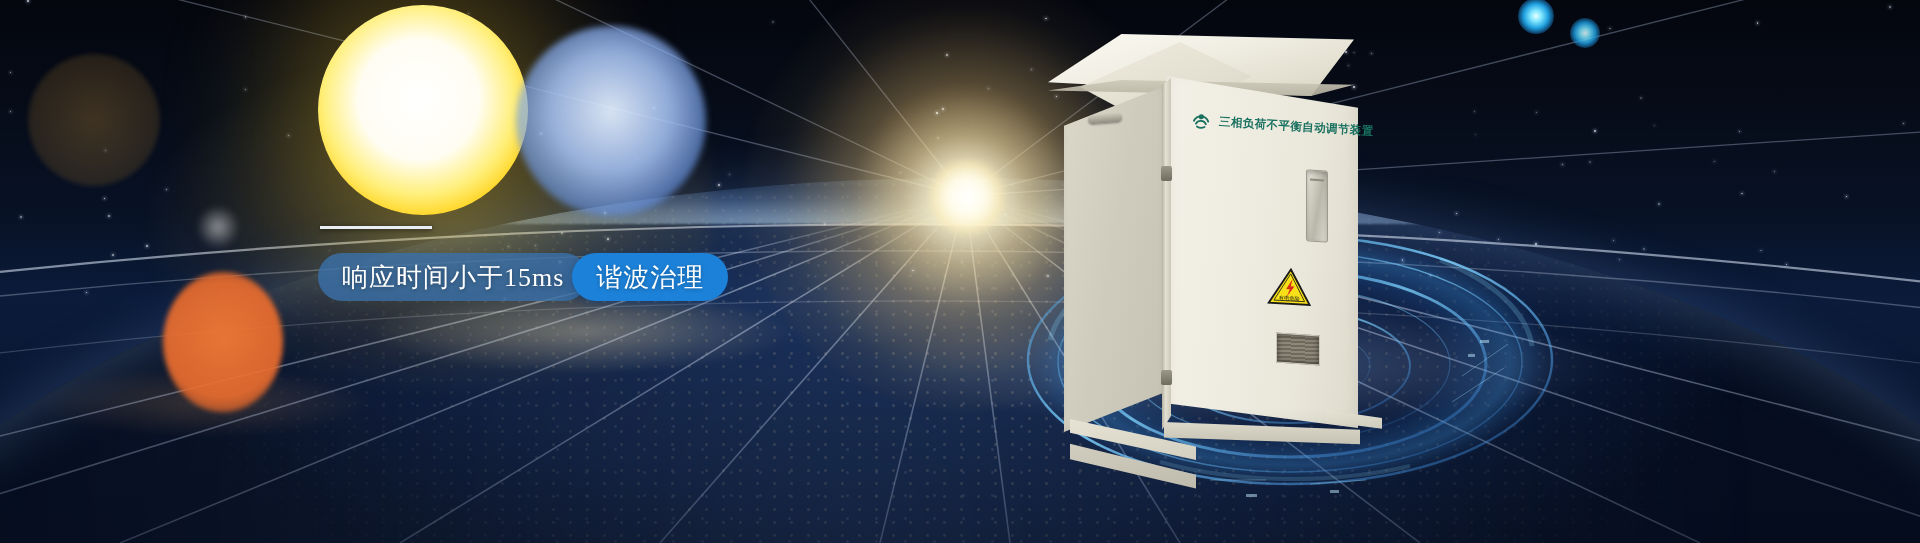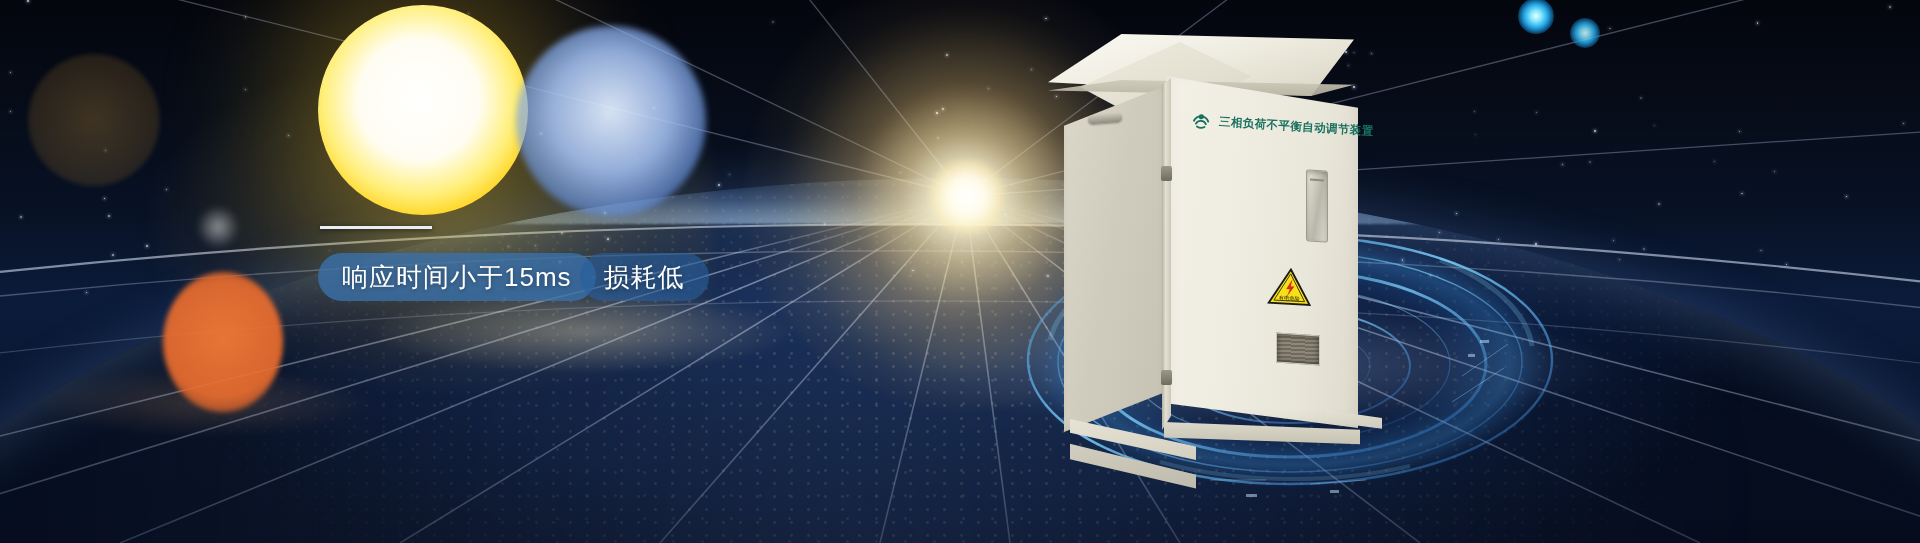--- a/index.html
+++ b/index.html
@@ -137,21 +137,21 @@
     width:112px; height:3px; background:#e8eef4; margin:36px 0 0 4px;
     box-shadow:0 1px 5px rgba(0,0,0,.6);
   }
   .pills{ display:flex; align-items:center; margin-top:24px; }
   .pill{
     height:48px; display:flex; align-items:center; justify-content:center;
     border-radius:24px; color:#ffffff; font-size:26px; letter-spacing:1px;
     padding:0 24px; white-space:nowrap;
     text-shadow:0 1px 4px rgba(0,0,0,.35);
   }
-  .pill-a{ background:rgba(57,113,170,.80); margin-left:2px; }
+  .pill-a{ background:rgba(57,113,170,.80); margin-left:2px;font-family:Liberation Serif, serif; }
   .pill-b{ background:#1c82d9; margin-left:-16px; position:relative; z-index:3; box-shadow:0 2px 10px rgba(10,60,120,.45); }
   .pill-c{ background:rgba(41,96,156,.62); margin-left:-16px; }
 
   
   .cab{ position:absolute; left:1040px; top:18px; width:420px; height:500px; }
   .roof{
     position:absolute; left:8px; top:16px;
     width:306px; height:62px;
     background:linear-gradient(165deg,#fbfaf3 0%,#f1efe4 40%,#e3e0d1 75%,#d6d2c1 100%);
     clip-path:polygon(24% 0%, 100% 9%, 86% 100%, 0% 78%);
@@ -513,17 +513,17 @@
     <div class="foot-left2"></div>
     <div class="foot-right"></div>
   </div>
 
   <div class="copy">
 
     <div class="rule"></div>
 
     <div class="pills">
       <div class="pill pill-a">响应时间小于15ms</div>
-      <div class="pill pill-c">损耗低</div>
+      <div class="pill pill-b">谐波治理</div>
     </div>
   </div>
 
 </div>
 
 </body></html>

